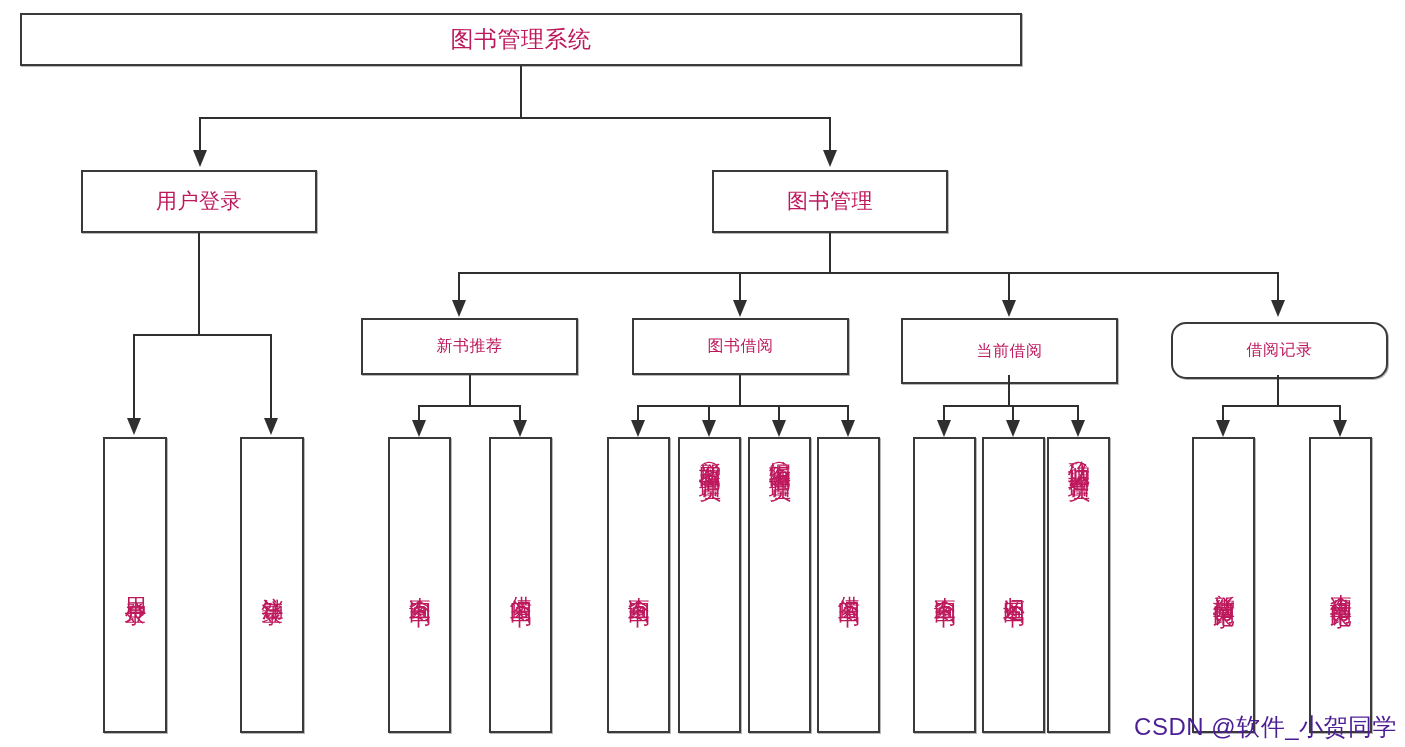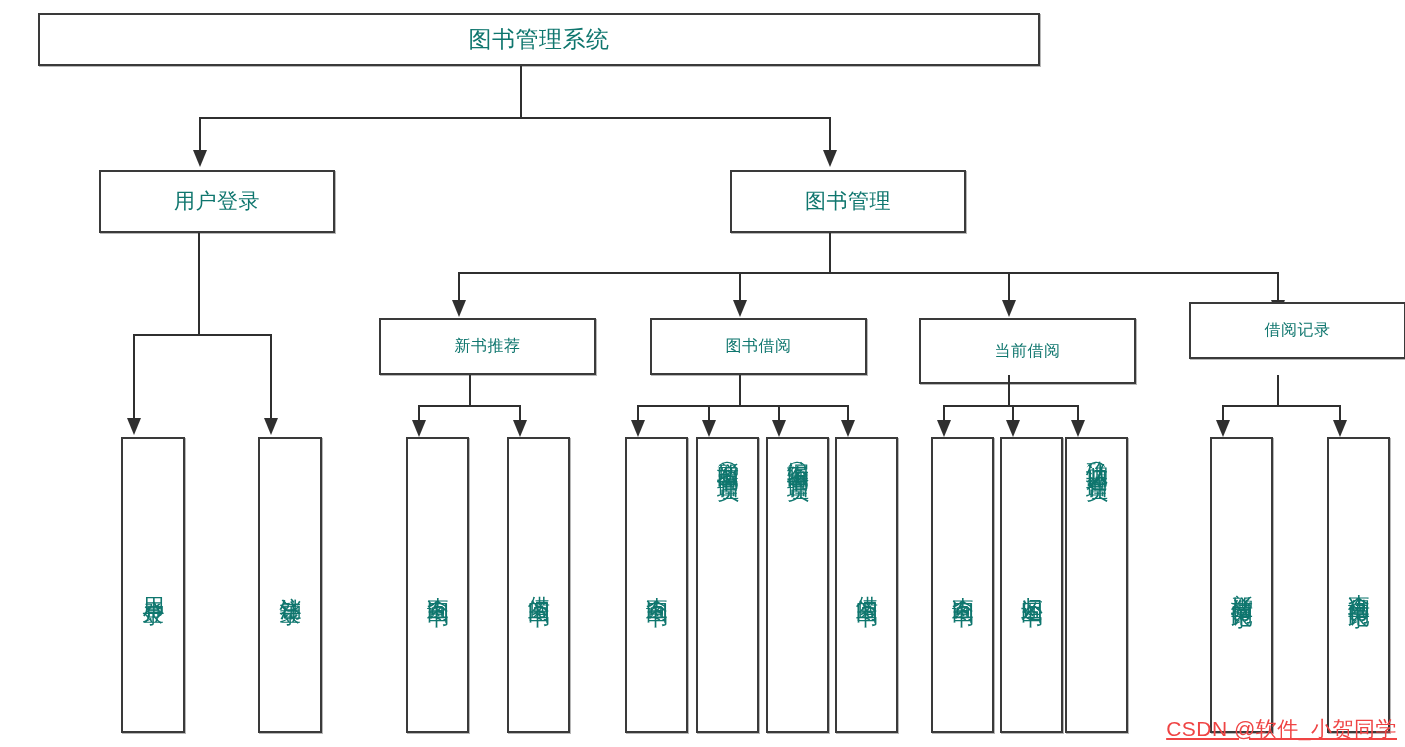--- a/index.html
+++ b/index.html
@@ -21,22 +21,21 @@
   
   .node {
     position: absolute;
     box-sizing: border-box;
     border: 2px solid #3a3a3a;
     background: #ffffff;
     box-shadow: 1px 1px 0 rgba(0,0,0,0.28);
     display: flex;
     align-items: center;
     justify-content: center;
-    color: #0f766e;
-    margin-left: 18px;
+    color: #be185d;
   }
   .node .label {
     display: block;
     line-height: 1.18;
     letter-spacing: 0.5px;
     white-space: nowrap;
   }
   
   .node.root { }
   .node.root .label { font-size: 23px; }
@@ -74,26 +73,25 @@
     border-left: 7px solid transparent;
     border-right: 7px solid transparent;
     border-top: 17px solid #2f2f2f;
   }
 
   
   #watermark {
     position: absolute;
     right: 8px;
     bottom: 4px;
-    font-size: 21px;
-    color: #ef4444;
+    font-size: 24px;
+    color: #4c1d95;
     letter-spacing: 0.5px;
     white-space: nowrap;
     user-select: none;
-    text-decoration: underline;
   }
 </style>
 </head>
 <body>
 
 <div id="canvas">
 
   <div class="node root" style="left:20px; top:13px; width:1002px; height:53px;">
     <span class="label">图书管理系统</span>
   </div>
@@ -132,21 +130,21 @@
 
   <div class="node l2" style="left:361px; top:318px; width:217px; height:57px;">
     <span class="label">新书推荐</span>
   </div>
   <div class="node l2" style="left:632px; top:318px; width:217px; height:57px;">
     <span class="label">图书借阅</span>
   </div>
   <div class="node l2" style="left:901px; top:318px; width:217px; height:66px;">
     <span class="label">当前借阅</span>
   </div>
-  <div class="node l2" style="left:1171px; top:302px; width:217px; height:57px;">
+  <div class="node l2" style="left:1171px; top:322px; width:217px; height:57px;border-radius:15px;">
     <span class="label">借阅记录</span>
   </div>
 
   <div class="vline" style="left:469px; top:375px; width:2px; height:31px;"></div>
   <div class="hline" style="left:418px; top:405px; width:103px; height:2px;"></div>
   <div class="vline" style="left:418px; top:405px; width:2px; height:17px;"></div>
   <div class="arrow" style="left:412px; top:420px;"></div>
   <div class="vline" style="left:519px; top:405px; width:2px; height:17px;"></div>
   <div class="arrow" style="left:513px; top:420px;"></div>
 

